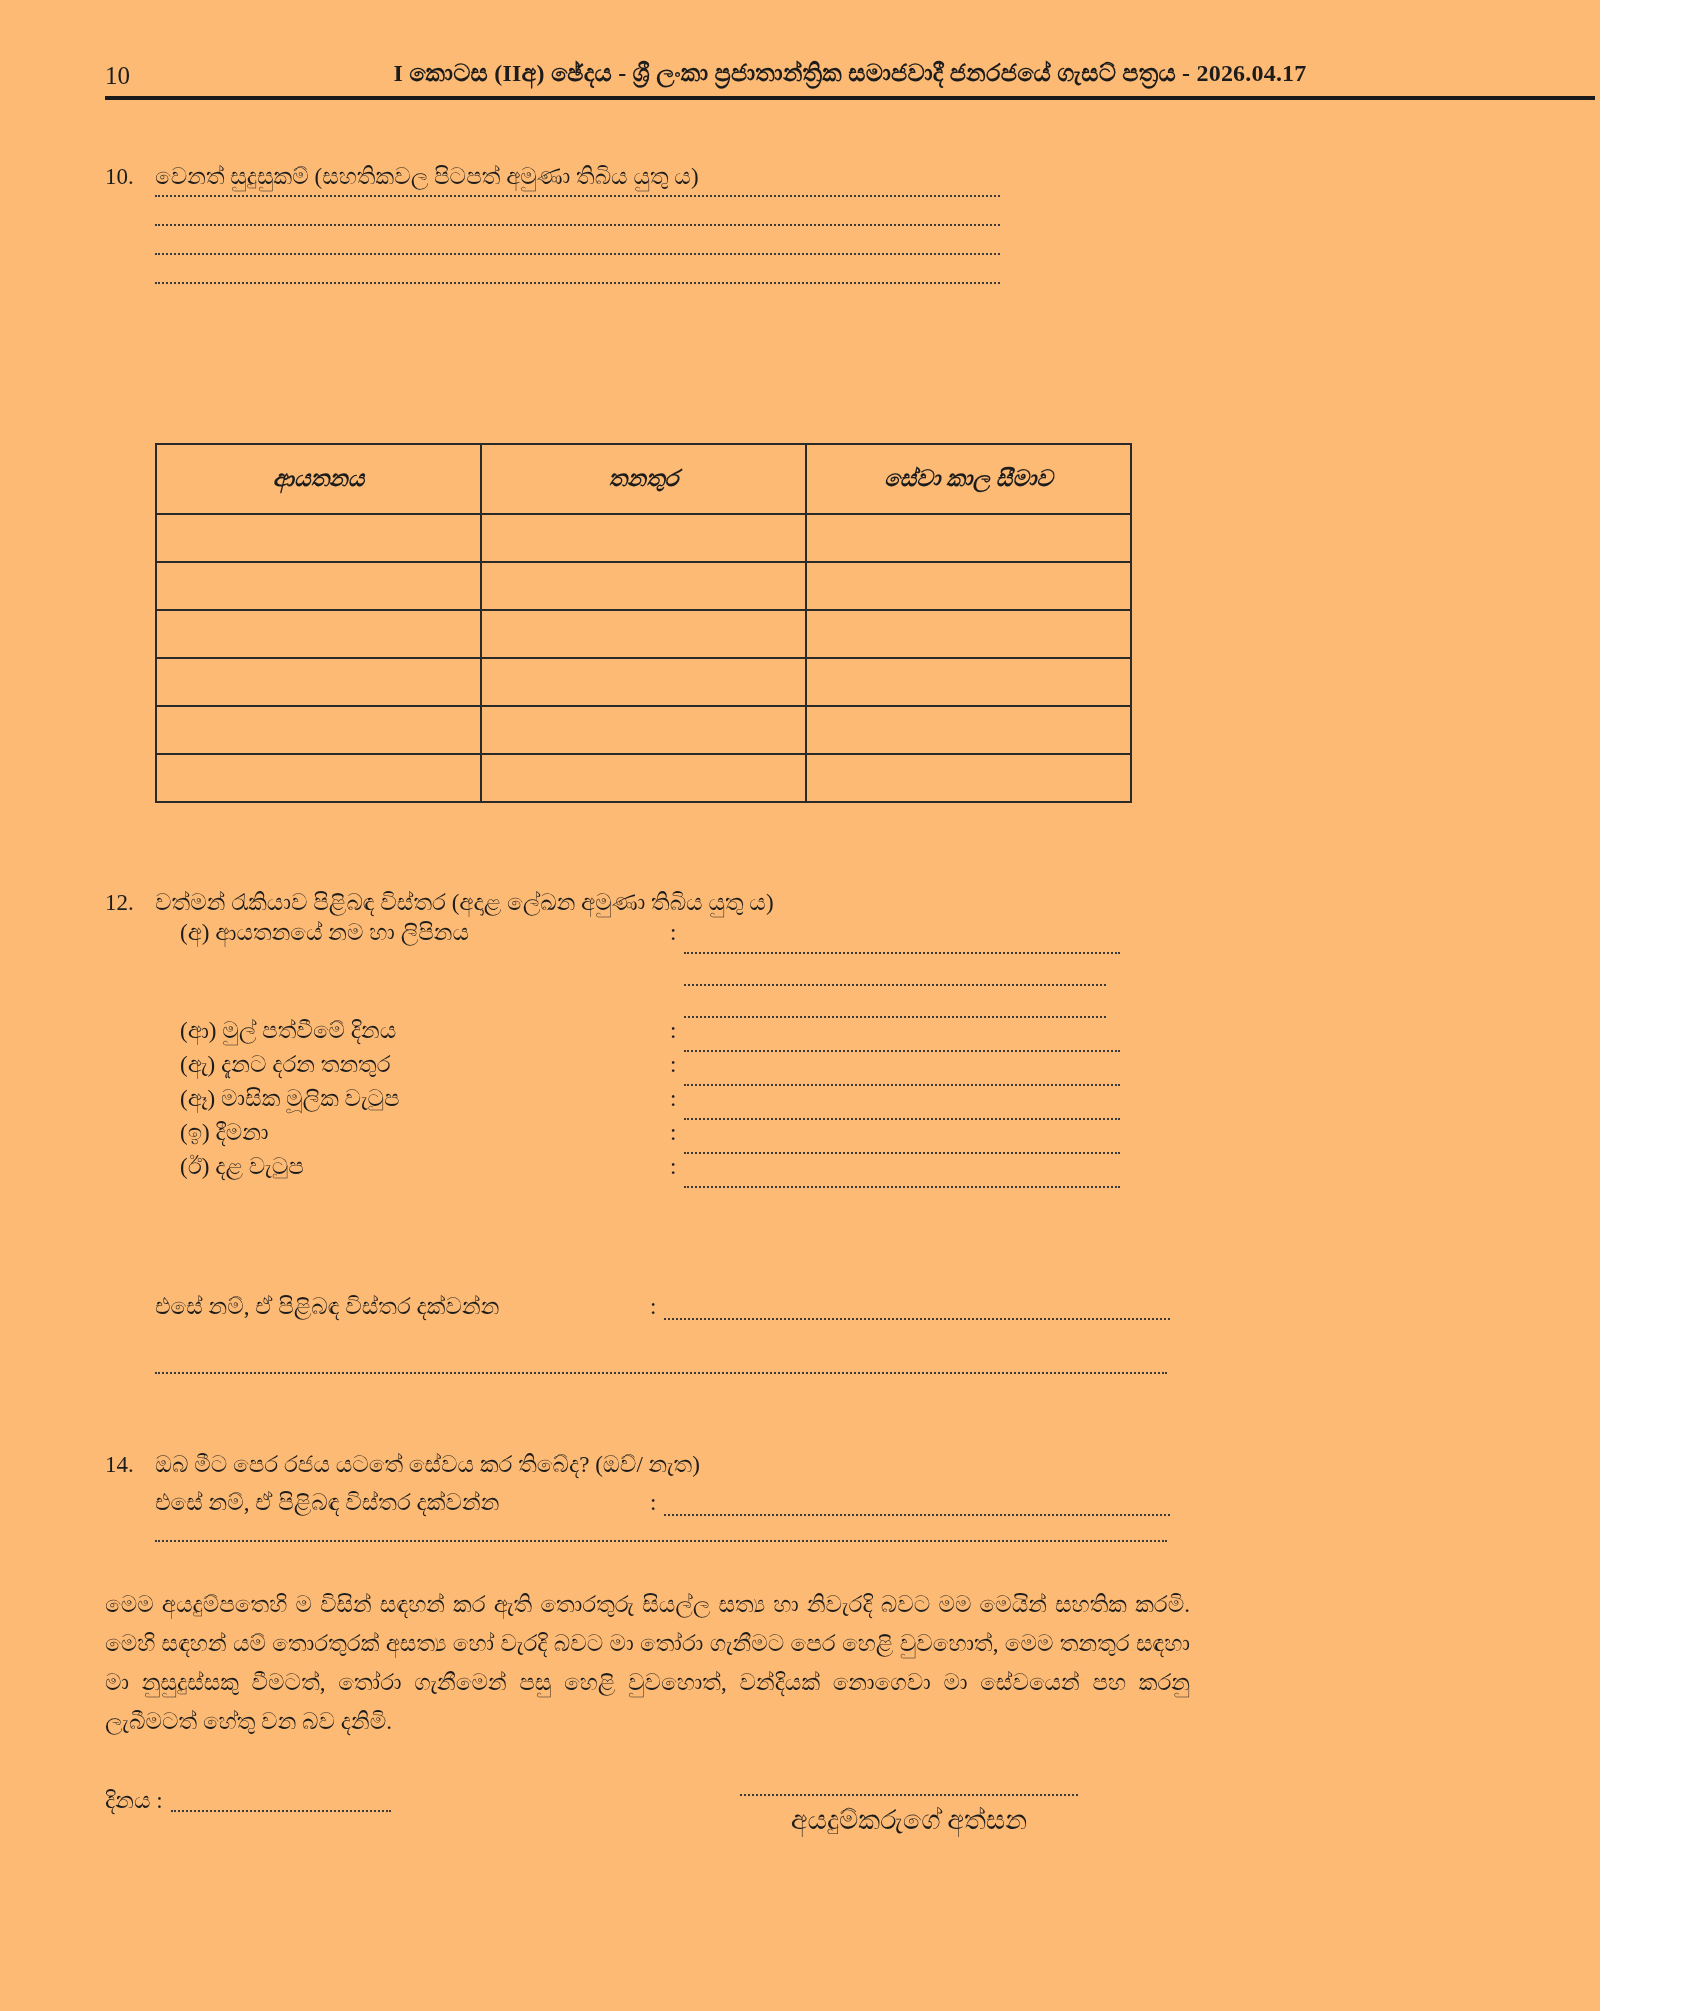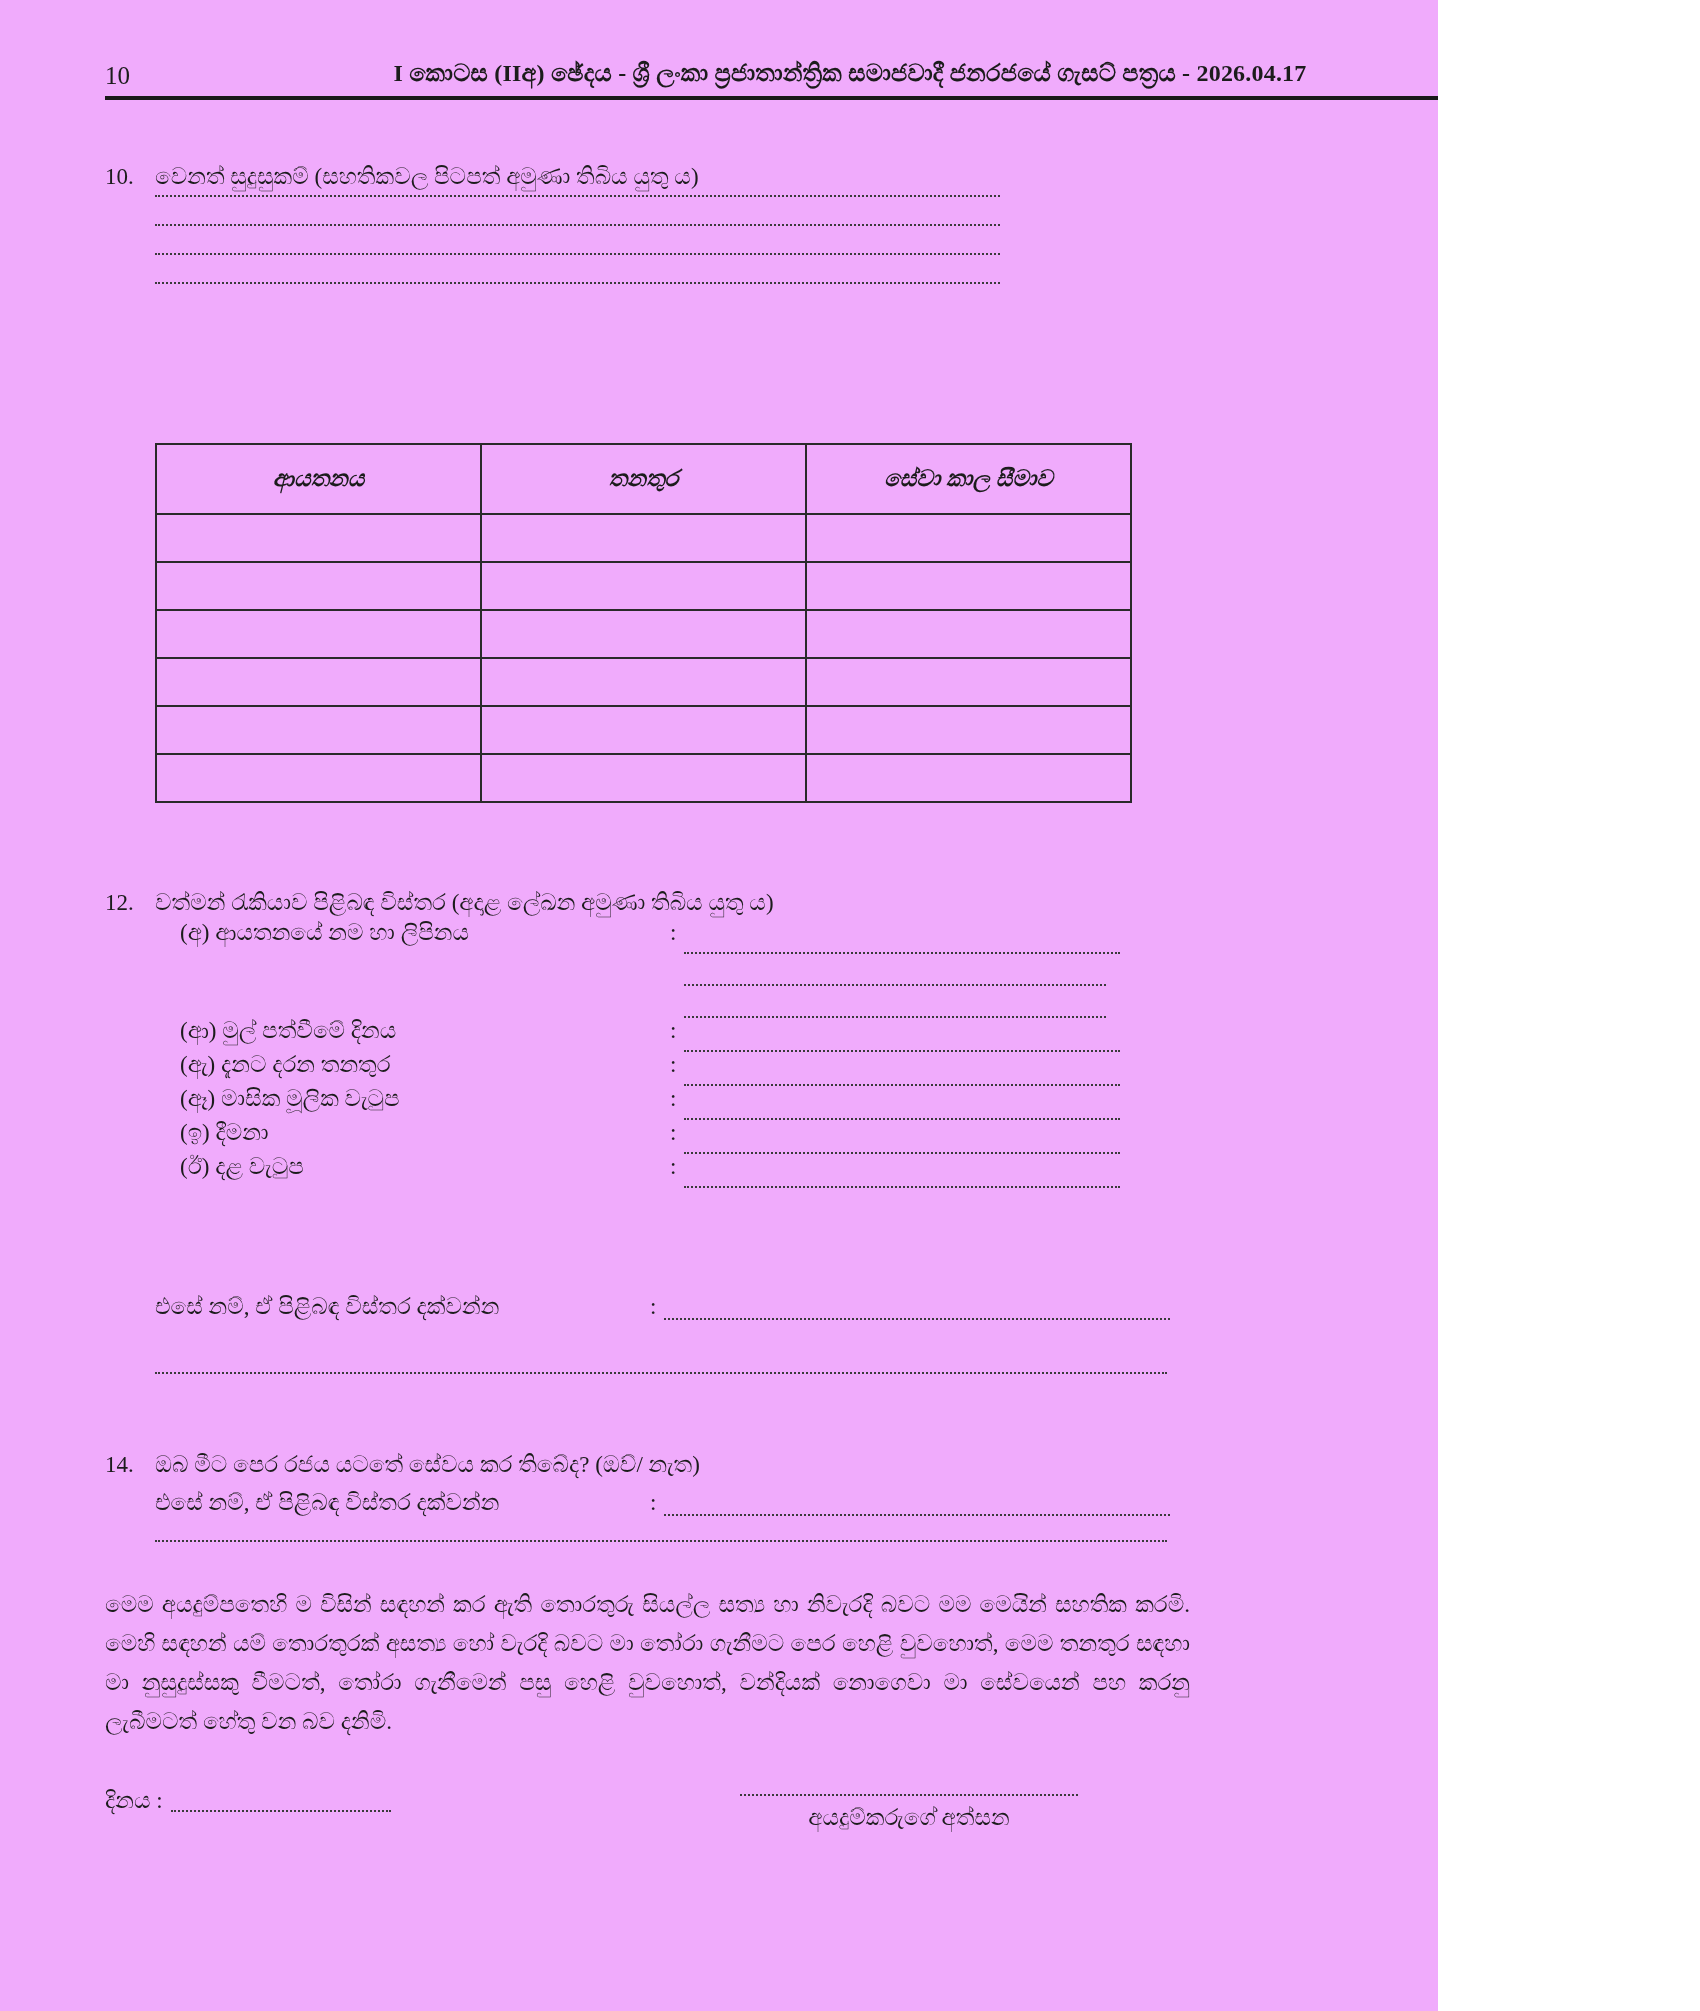--- a/index.html
+++ b/index.html
@@ -4,23 +4,23 @@
 <style>
   * { margin: 0; padding: 0; box-sizing: border-box; }
   html, body { background: #ffffff; }
   body {
     font-family: "Liberation Serif", "DejaVu Serif", serif;
     color: #1c1c1c;
     width: 1700px;
   }
   .page {
     position: relative;
-    width: 1438px;
+    width: 1600px;
     height: 2011px;
-    background: #f0abfc;
+    background: #fdba74;
     overflow: hidden;
   }
   
   .hdr { position: absolute; top: 60px; left: 105px; width: 1490px; height: 34px; }
   .hdr .pageno {
     position: absolute; left: 0; top: 2px;
     font-size: 25px;
   }
   .hdr .title {
     position: absolute; left: 0; right: 0; top: 0;
@@ -78,21 +78,21 @@
     position: absolute; top: 1585px; left: 105px; width: 1085px;
     font-size: 23px; line-height: 39px; text-align: justify;
   }
   
   .datefield {
     position: absolute; top: 1788px; left: 105px;
     display: flex; align-items: flex-start; font-size: 23px;
   }
   .datefield .dlabel { align-self: flex-start; }
   .datefield .dotline { width: 220px; height: 24px; margin-left: 8px; }
-  .sig { position: absolute; top: 1770px; left: 740px; width: 338px; text-align: center; font-size: 23px; }
+  .sig { position: absolute; top: 1770px; left: 740px; width: 338px; text-align: center; font-size: 27px; }
   .sig .dotline { height: 26px; }
   .sig .siglabel { margin-top: 9px; }
 </style>
 </head>
 <body>
 
 <div class="page">
 
   <div class="hdr">
     <span class="pageno">10</span>

